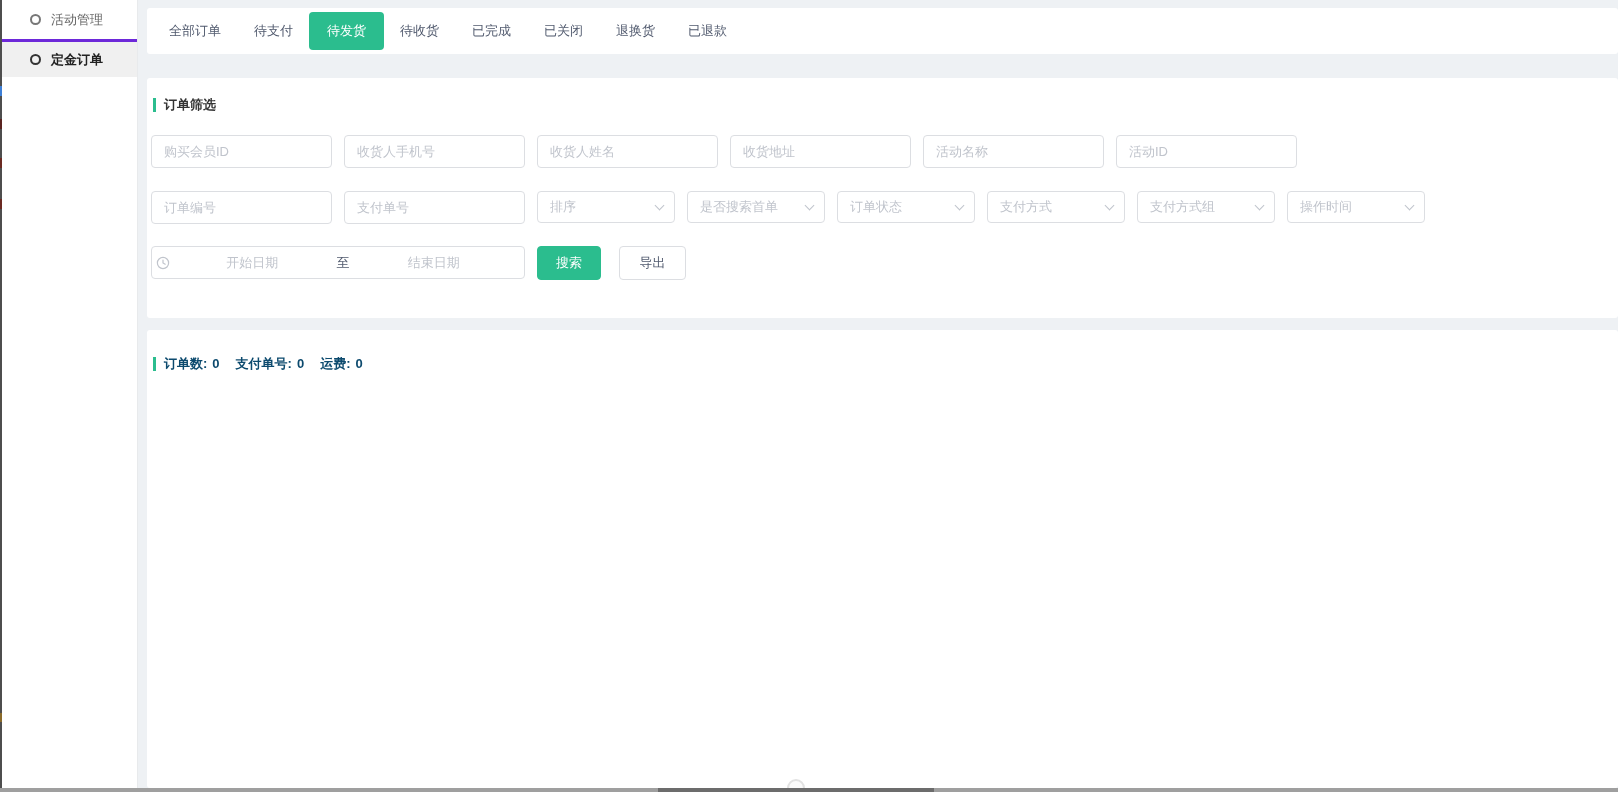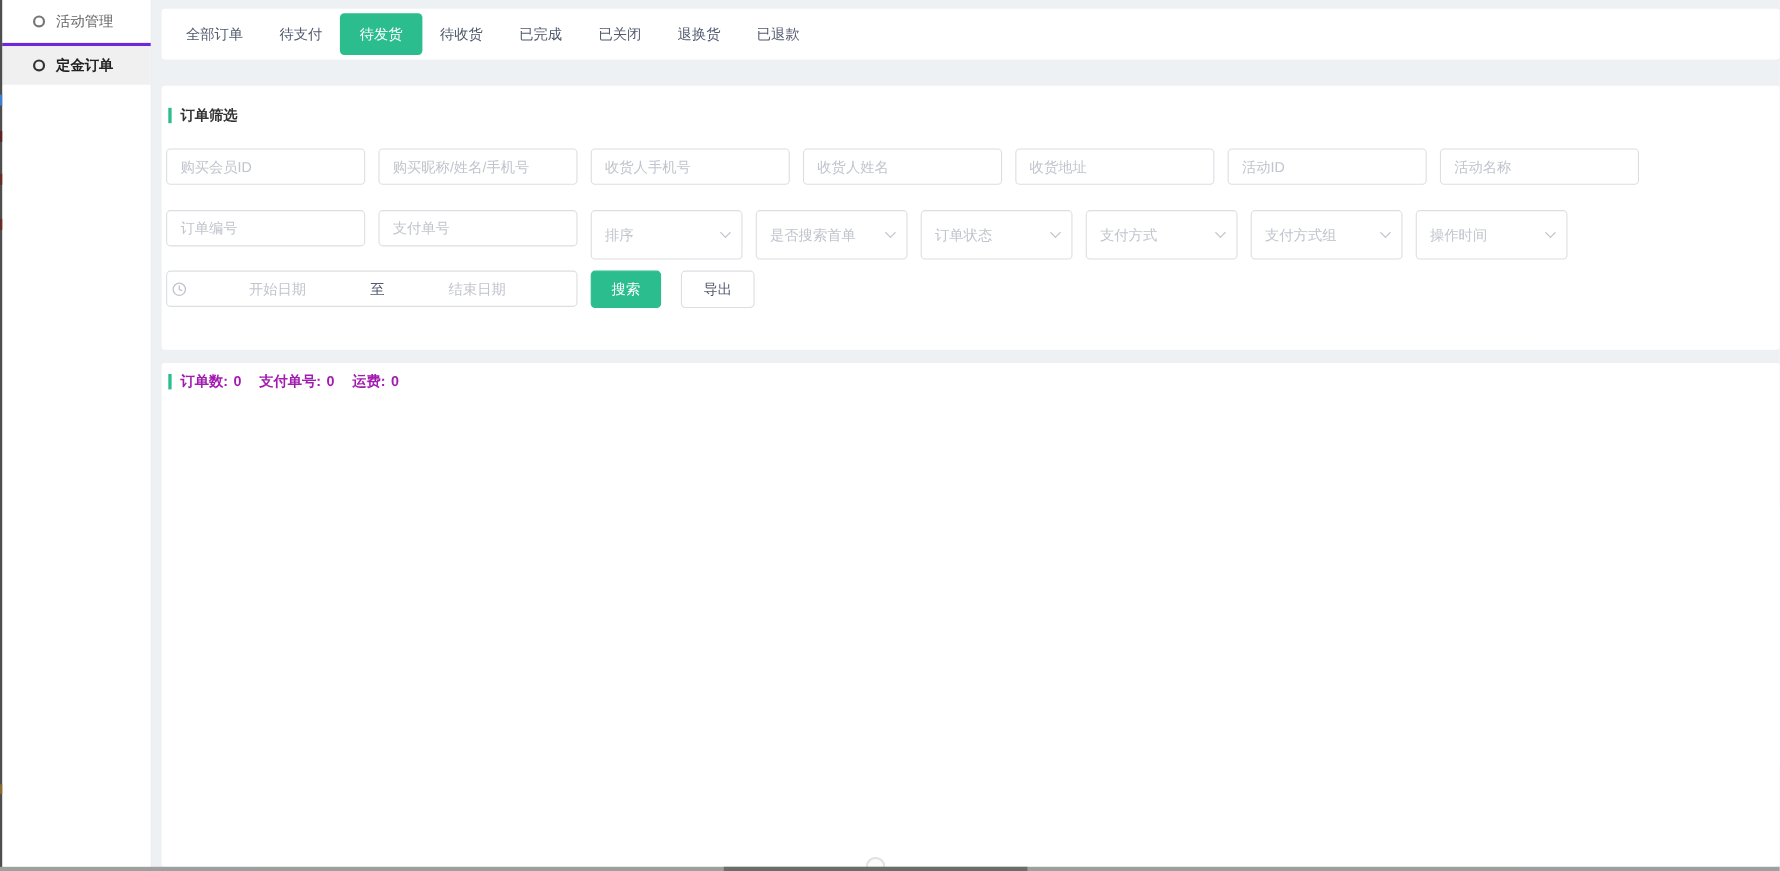--- a/index.html
+++ b/index.html
@@ -43,39 +43,39 @@
   .frow-1 { top: 57px; }
   .frow-2 { top: 113px; }
   .frow-3 { top: 168px; }
   .inp {
     width: 181px; height: 33px; border: 1px solid #dcdee2; border-radius: 4px;
     margin-right: 12px; padding: 0 12px; font-size: 13px; color: #515a6e;
     font-family: "Liberation Sans", "DejaVu Sans", sans-serif; outline: none; background: #fff;
   }
   .inp::placeholder { color: #c0c4cc; opacity: 1; }
   .sel {
-    width: 138px; height: 45px; border: 1px solid #dcdee2; border-radius: 4px;
+    width: 138px; height: 32px; border: 1px solid #dcdee2; border-radius: 4px;
     margin-right: 12px; padding: 0 11px 0 12px; display: flex; align-items: center;
     justify-content: space-between; color: #c0c4cc; cursor: pointer; background: #fff;
   }
   .chev { width: 7px; height: 7px; border-right: 1.5px solid #c0c4cc; border-bottom: 1.5px solid #c0c4cc; transform: rotate(45deg); margin-top: -4px; flex: none; }
   .date-range {
     width: 374px; height: 33px; border: 1px solid #dcdee2; border-radius: 4px;
     display: flex; align-items: center; padding: 0 10px 0 4px; background: #fff; cursor: pointer; font-family: Liberation Serif, serif;
   }
   .date-range .ph { color: #c0c4cc; flex: 1; text-align: center; }
   .date-range .sep { color: #515a6e; padding: 0 4px; }
   .clock { flex: none; margin-right: 2px; }
   .btn { height: 34px; border-radius: 4px; font-size: 13px; cursor: pointer; font-family: "Liberation Sans", "DejaVu Sans", sans-serif; }
   .btn-search { width: 64px; background: #2bbd8e; border: 1px solid #2bbd8e; color: #fff; margin-left: 12px; }
   .btn-export { width: 67px; background: #fff; border: 1px solid #dcdee2; color: #515a6e; margin-left: 18px; }
 
   
   .results-card { top: 330px; bottom: 4px; }
-  .stats-head { top: 8px; color: #a21caf; font-weight: bold; }
+  .stats-head { top: 25px; color: #0c4a6e; font-weight: bold; }
   .stat { margin-right: 16px; white-space: nowrap; }
   .stat .v { margin-left: 5px; }
 
   
   .loader-clip { position: absolute; left: 787px; bottom: 3px; width: 18px; height: 10px; overflow: hidden; z-index: 8; }
   .loader-arc { width: 18px; height: 18px; border: 2px solid #e2e2e2; border-radius: 50%; background: #fbfbfb; }
   .hscroll { position: absolute; left: 0; right: 0; bottom: 0; height: 4px; background: #9f9f9f; z-index: 10; }
   .hscroll-thumb { position: absolute; left: 658px; top: 0; width: 276px; height: 4px; background: #6c6c6c; }
 </style>
 </head>
@@ -114,26 +114,25 @@
   </div>
 
   <div class="card filter-card">
     <div class="section-head filter-head">
       <span class="green-bar"></span>
       <span>订单筛选</span>
     </div>
 
     <div class="frow frow-1">
       <input class="inp" placeholder="购买会员ID" style="">
-      <input class="inp" placeholder="购买昵称/姓名/手机号" style="">
       <input class="inp" placeholder="收货人手机号" style="">
       <input class="inp" placeholder="收货人姓名" style="">
       <input class="inp" placeholder="收货地址" style="">
+      <input class="inp" placeholder="活动名称" style="">
       <input class="inp" placeholder="活动ID" style="">
-      <input class="inp" placeholder="活动名称" style="">
     </div>
 
     <div class="frow frow-2">
       <input class="inp" placeholder="订单编号" style="">
       <input class="inp" placeholder="支付单号" style="">
       <div class="sel">
         <span>排序</span>
         <span class="chev"></span>
       </div>
       <div class="sel">

